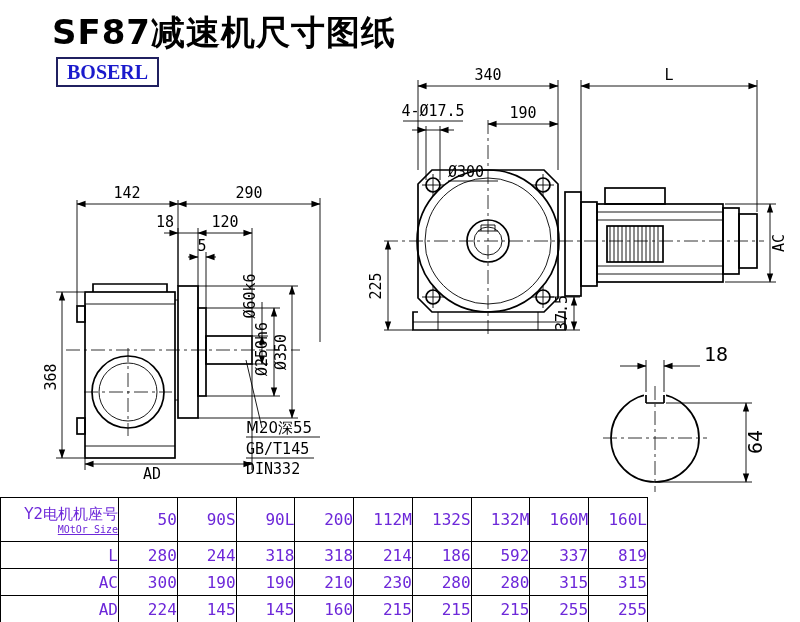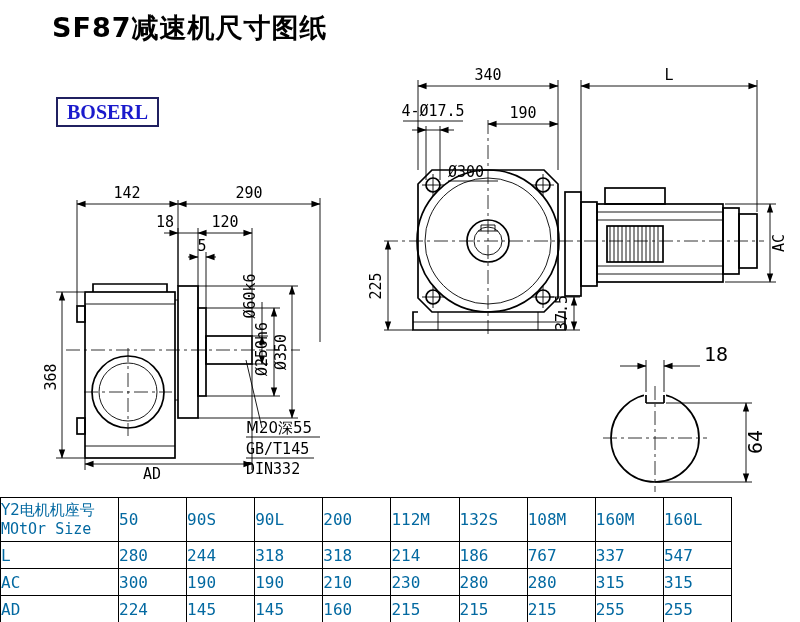--- a/index.html
+++ b/index.html
@@ -1,46 +1,46 @@
 <!DOCTYPE html>
 <html><head>
 <meta charset="utf-8">
 <style>
   html,body { margin:0; padding:0; }
   body {
     width:800px; height:622px; position:relative; background:#ffffff;
     font-family:"Liberation Sans", sans-serif; overflow:hidden;
   }
   .title {
-    position:absolute; top:10px; left:52px; font-size:27px; font-weight:bold;
+    position:absolute; top:10px; left:52px; font-size:34px; font-weight:bold;
     color:#000; letter-spacing:1px; font-family:"DejaVu Sans","Liberation Sans",sans-serif;
   }
   .logo {
     position:absolute; top:57px; left:56px; border:2px solid #202060;
     padding:0 9px; font-family:"Liberation Serif", serif; font-weight:bold;
-    font-size:20px; line-height:26px; color:#1a1acc; background:#fff;margin-top:40px;
+    font-size:20px; line-height:26px; color:#1a1acc; background:#fff;
   }
   svg.drawing { position:absolute; top:0; left:0; }
   svg text { font-family:"DejaVu Sans Mono", monospace; font-size:15px; fill:#000; }
   svg text.big { font-size:20px; }
   svg text.cjk { font-family:"DejaVu Sans","Liberation Sans",sans-serif; }
   .ln   { stroke:#000; stroke-width:1.7; fill:none; }
   .thin { stroke:#000; stroke-width:0.9; fill:none; }
   .dim  { stroke:#000; stroke-width:0.9; fill:none; }
   .cl   { stroke:#000; stroke-width:0.8; fill:none; stroke-dasharray:14 4 3 4; }
   table.dims {
-    position:absolute; top:497px; left:0; width:732px; border-collapse:collapse;
-    table-layout:fixed; text-align:left;
-    font-family:"DejaVu Sans Mono", monospace; font-size:16px; color:#0369a1;
+    position:absolute; top:497px; left:0; width:648px; border-collapse:collapse;
+    table-layout:fixed; text-align:right;
+    font-family:"DejaVu Sans Mono", monospace; font-size:16px; color:#6d28d9;
   }
   table.dims td, table.dims th { border:1.5px solid #000; padding:0; font-weight:normal; }
   table.dims tr.hdr { height:44px; }
   table.dims tr.row { height:27px; }
   .hcn { display:block; font-size:15px; font-family:"DejaVu Sans","Liberation Sans",sans-serif; }
-  .hen { display:block; font-size:15px; }
+  .hen { display:block; font-size:10px; text-decoration:underline; }
 </style>
 </head>
 <body>
 
 <div class="title">SF87减速机尺寸图纸</div>
 <div class="logo">BOSERL</div>
 
 <svg class="drawing" width="800" height="497" viewBox="0 0 800 497">
   <defs>
     <marker id="ah" viewBox="0 0 10 10" refX="9.5" refY="5" markerWidth="12" markerHeight="9" markerUnits="userSpaceOnUse" orient="auto-start-reverse">
@@ -217,35 +217,35 @@
       <th>
         <span class="hcn">Y2电机机座号</span>
         <span class="hen">MOtOr Size</span>
       </th>
       <th>50</th>
       <th>90S</th>
       <th>90L</th>
       <th>200</th>
       <th>112M</th>
       <th>132S</th>
-      <th>108M</th>
+      <th>132M</th>
       <th>160M</th>
       <th>160L</th>
     </tr>
     <tr class="row">
       <td>L</td>
       <td>280</td>
       <td>244</td>
       <td>318</td>
       <td>318</td>
       <td>214</td>
       <td>186</td>
-      <td>767</td>
+      <td>592</td>
       <td>337</td>
-      <td>547</td>
+      <td>819</td>
     </tr>
     <tr class="row">
       <td>AC</td>
       <td>300</td>
       <td>190</td>
       <td>190</td>
       <td>210</td>
       <td>230</td>
       <td>280</td>
       <td>280</td>

